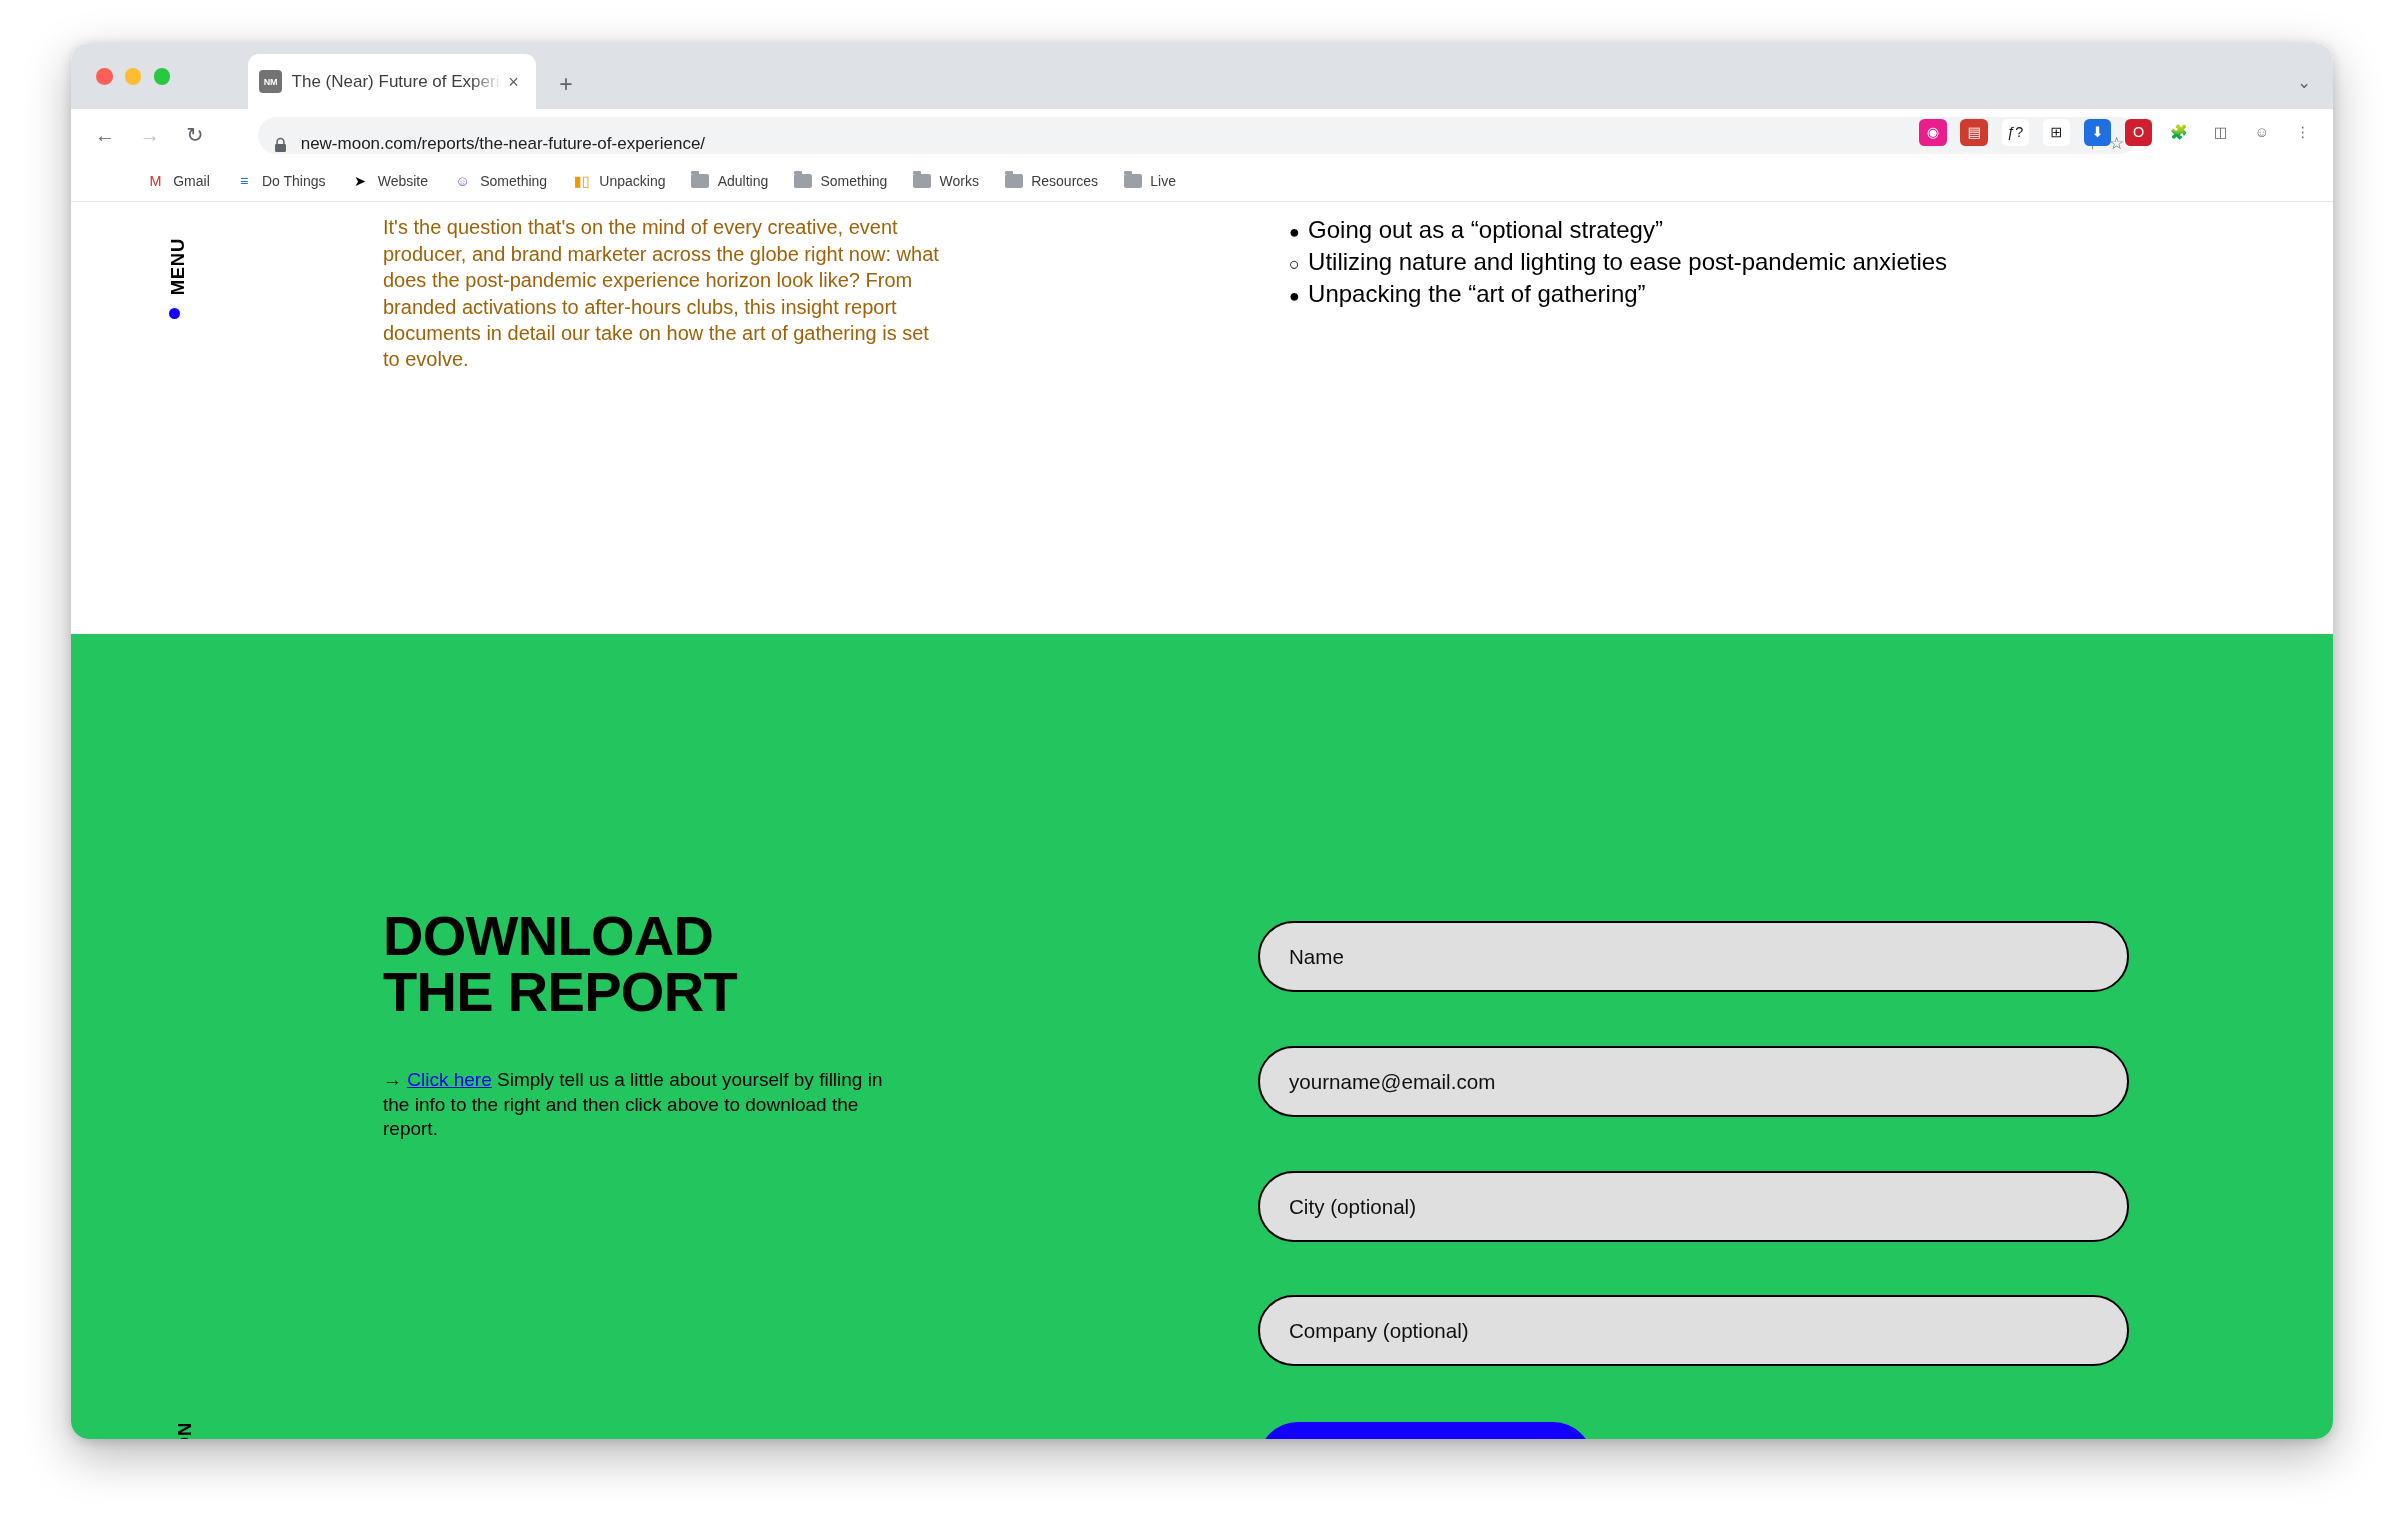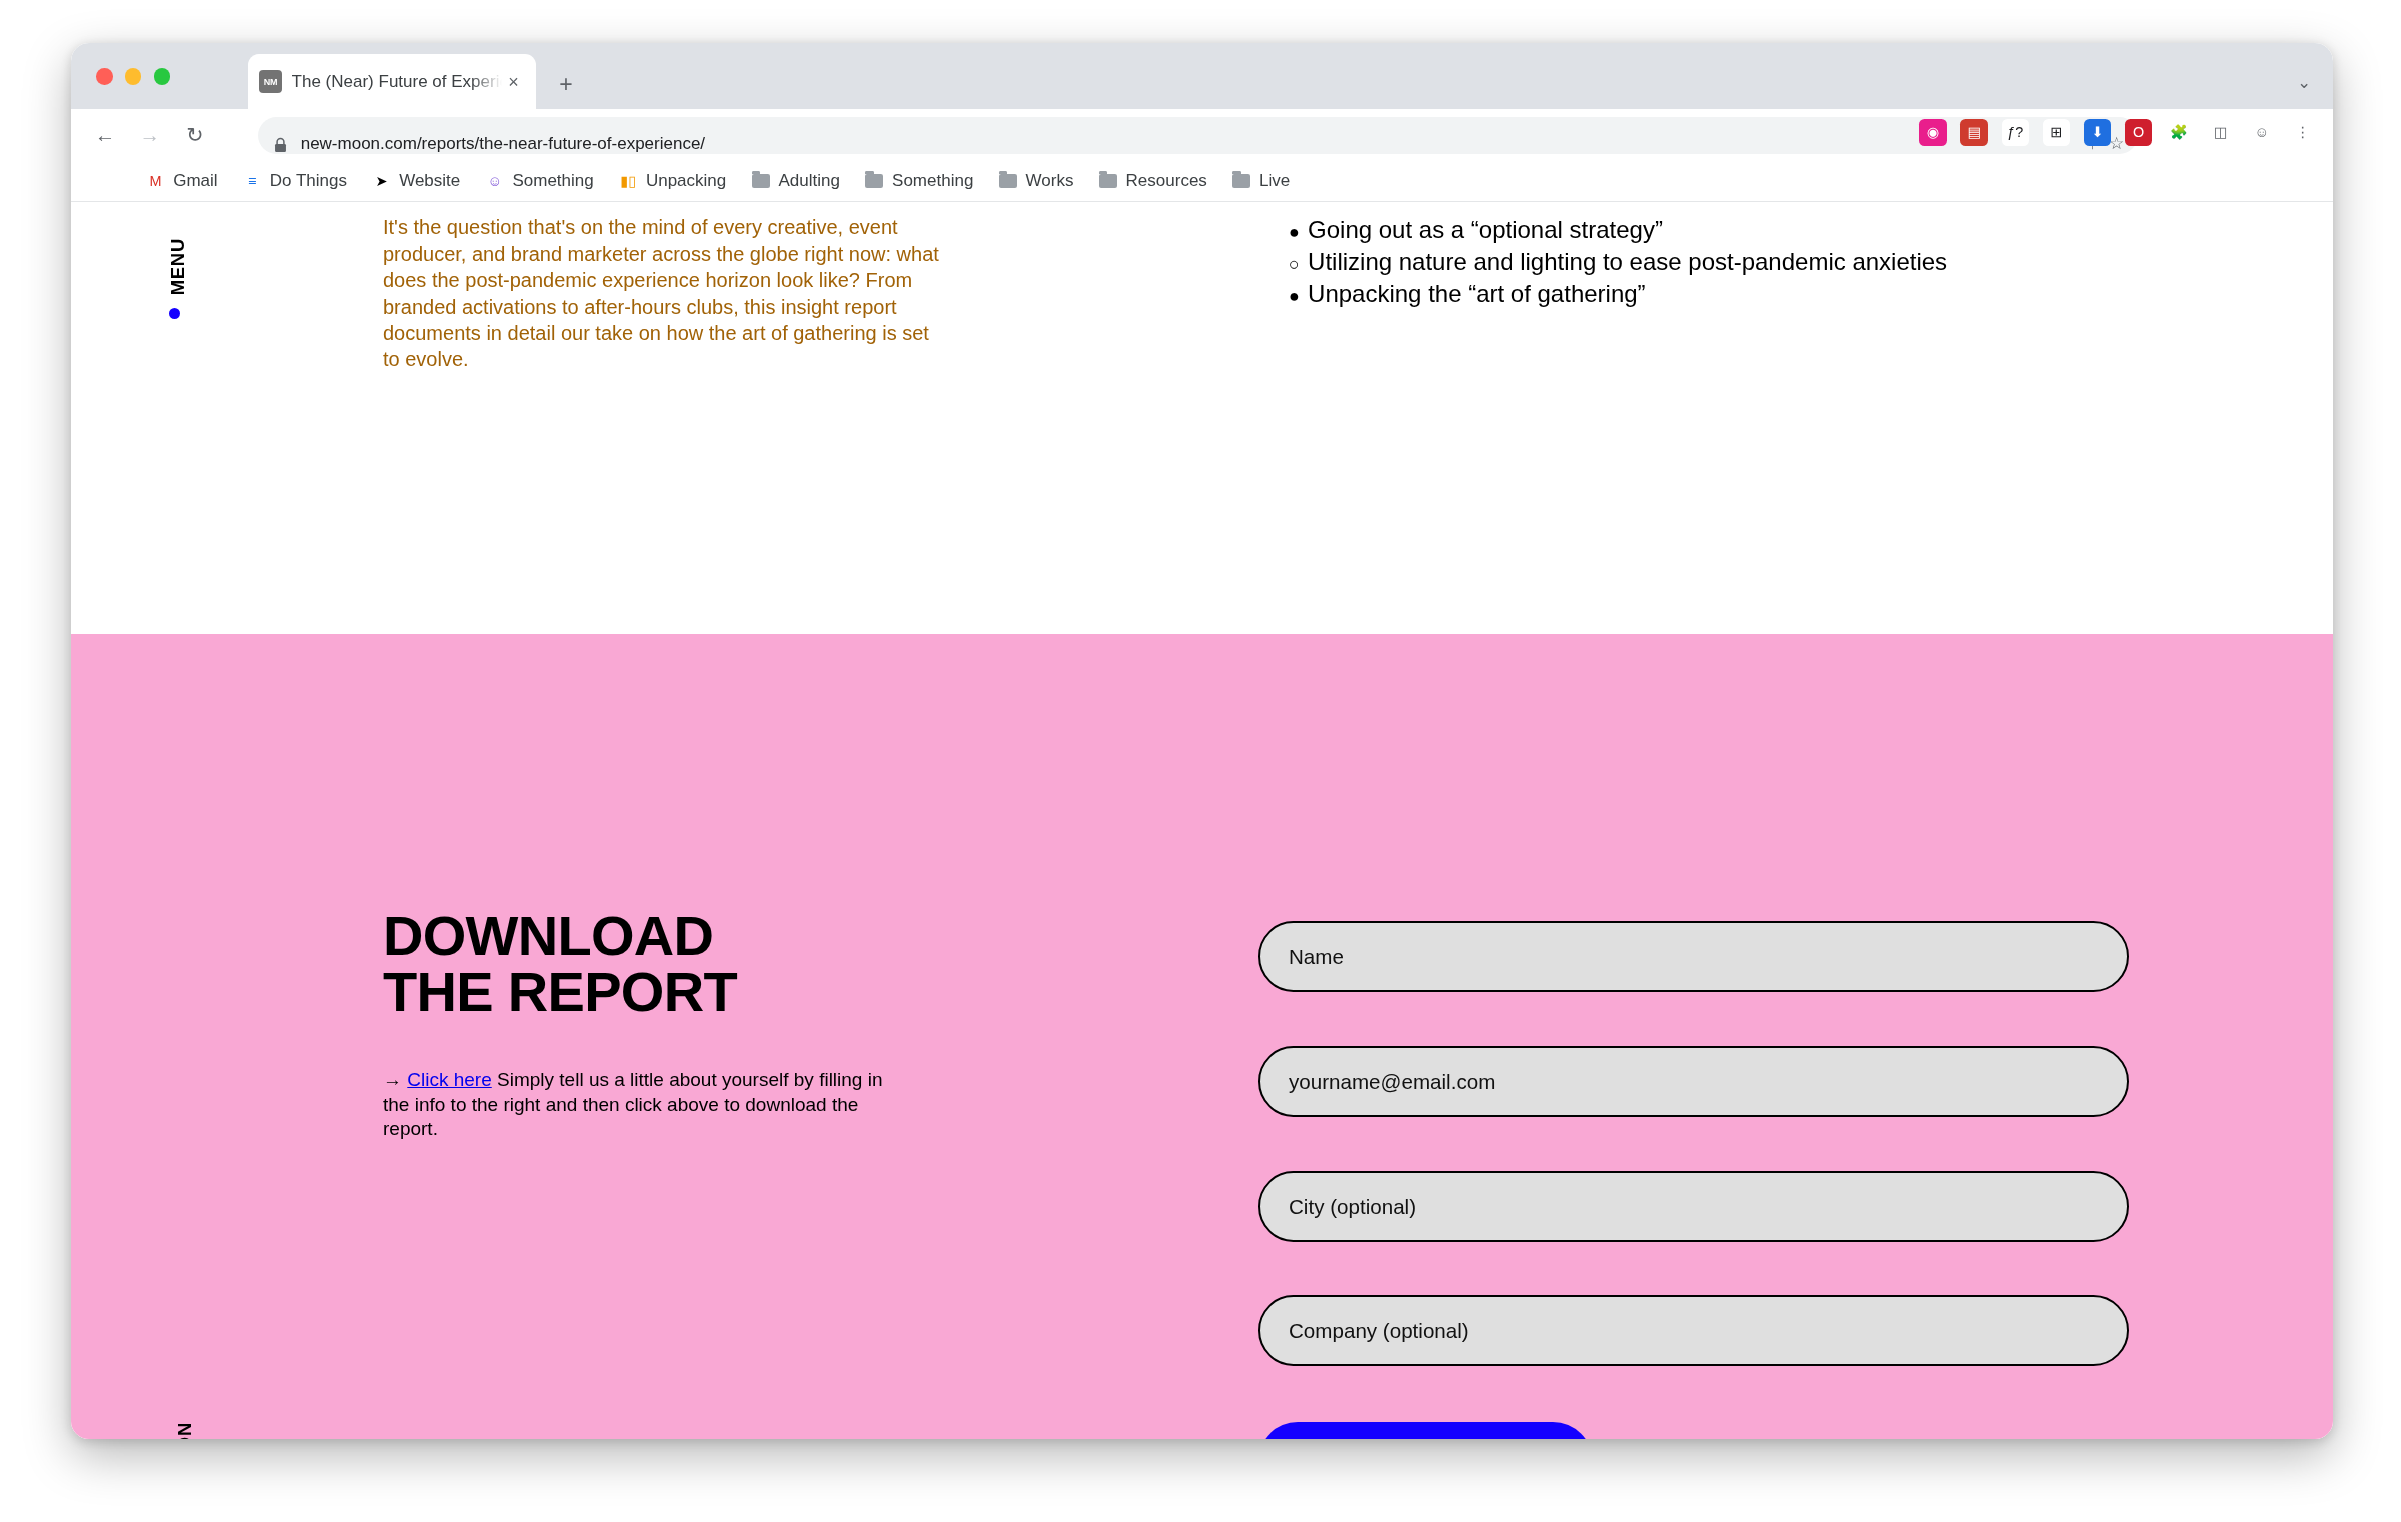--- a/index.html
+++ b/index.html
@@ -131,21 +131,21 @@
     display: flex; align-items: center;
     padding-left: 75px;
     border-bottom: 0.7px solid #e4e6e8;
   }
   .bookmark { display: flex; align-items: center; margin-right: 25px; }
   .bm-icon {
     width: 19px; height: 19px; margin-right: 8.2px;
     display: flex; align-items: center; justify-content: center;
     font-size: 14.4px;
   }
-  .bm-label { font-size: 17px; color: #3c4043; white-space: nowrap; }
+  .bm-label { font-size: 14px; color: #3c4043; white-space: nowrap; }
   .folder-ico {
     width: 18px; height: 13.7px; border-radius: 2.1px;
     background: #9aa0a6; position: relative;
   }
   .folder-ico::before {
     content:""; position:absolute; left:0; top:-3.4px;
     width: 8.2px; height: 3.4px; border-radius: 1.4px 1.4px 0 0; background:#9aa0a6;
   }
 
   
@@ -196,21 +196,21 @@
   }
   .bullet-line { display: block; }
   .b-filled::before { content: "\25CF"; margin-right: 8.2px; font-size: 18px; }
   .b-hollow::before { content: "\25CB"; margin-right: 8.2px; font-size: 18px; }
 
   
   #section-download {
     position: absolute;
     left: 0; top: 432px;
     width: 100%; height: 805px;
-    background: #f9a8d4;
+    background: #22c55e;
   }
   #download-heading {
     position: absolute;
     left: 312px; top: 274px;
     font-size: 56px; line-height: 1.0;
     font-weight: bold;
     letter-spacing: -0.7px;
     color: #000;
   }
   #download-copy {

